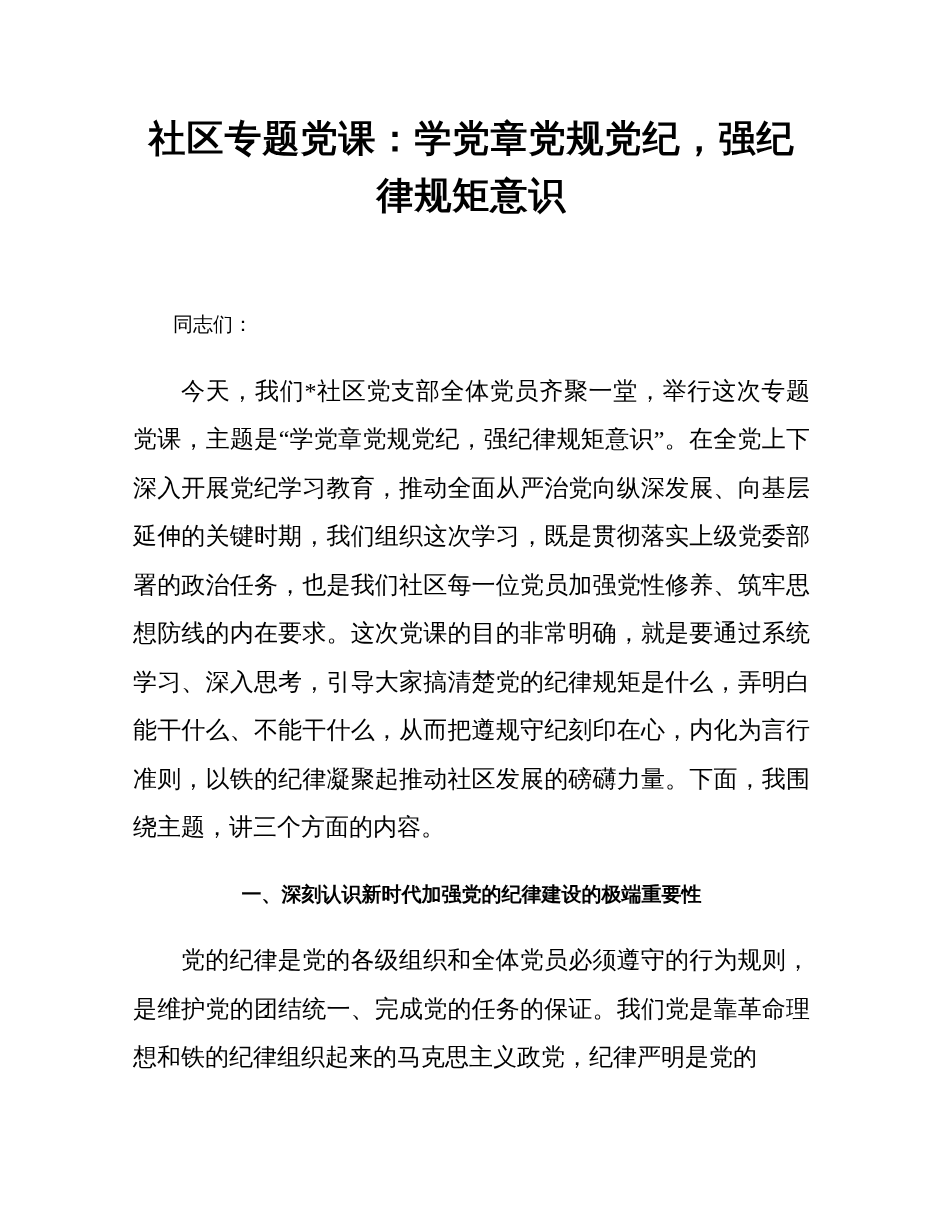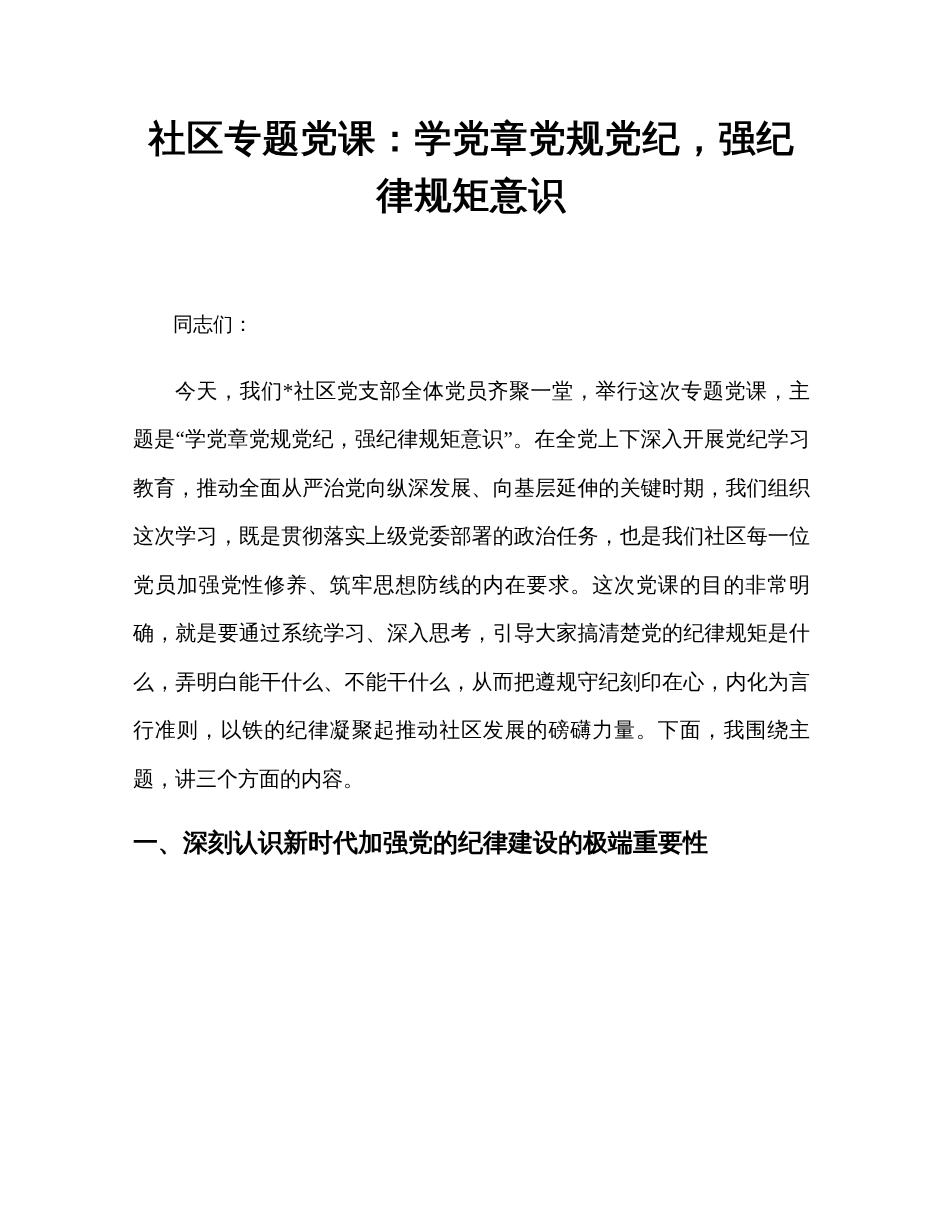--- a/index.html
+++ b/index.html
@@ -29,41 +29,43 @@
     color: #000000;
   }
   .salutation {
     font-size: 20px;
     line-height: 48.5px;
     text-indent: 2em;
     margin: 0 0 18px 0;
     color: #000000;
   }
   .body-para {
-    font-size: 21px;
+    font-size: 24px;
     line-height: 48.5px;
     text-align: justify;
     text-indent: 2em;
     margin: 0 0 18px 0;
     color: #000000;
   }
   .section-heading {
-    font-family: Liberation Mono, monospace;
-    font-size: 25px;
+    font-family: Liberation Sans, sans-serif;
+    font-size: 20px;
     font-weight: 700;
     line-height: 48.5px;
+    text-align: center;
     margin: 0 0 18px 0;
     color: #000000;
   }
 </style>
 </head>
 <body>
 
 <div class="page">
   <h1 class="doc-title">社区专题党课：学党章党规党纪，强纪律规矩意识</h1>
 
   <p class="salutation">同志们：</p>
 
   <p class="body-para">今天，我们*社区党支部全体党员齐聚一堂，举行这次专题党课，主题是“学党章党规党纪，强纪律规矩意识”。在全党上下深入开展党纪学习教育，推动全面从严治党向纵深发展、向基层延伸的关键时期，我们组织这次学习，既是贯彻落实上级党委部署的政治任务，也是我们社区每一位党员加强党性修养、筑牢思想防线的内在要求。这次党课的目的非常明确，就是要通过系统学习、深入思考，引导大家搞清楚党的纪律规矩是什么，弄明白能干什么、不能干什么，从而把遵规守纪刻印在心，内化为言行准则，以铁的纪律凝聚起推动社区发展的磅礴力量。下面，我围绕主题，讲三个方面的内容。</p>
 
   <h2 class="section-heading">一、深刻认识新时代加强党的纪律建设的极端重要性</h2>
 
+  <p class="body-para">党的纪律是党的各级组织和全体党员必须遵守的行为规则，是维护党的团结统一、完成党的任务的保证。我们党是靠革命理想和铁的纪律组织起来的马克思主义政党，纪律严明是党的</p>
 </div>
 
 </body></html>

